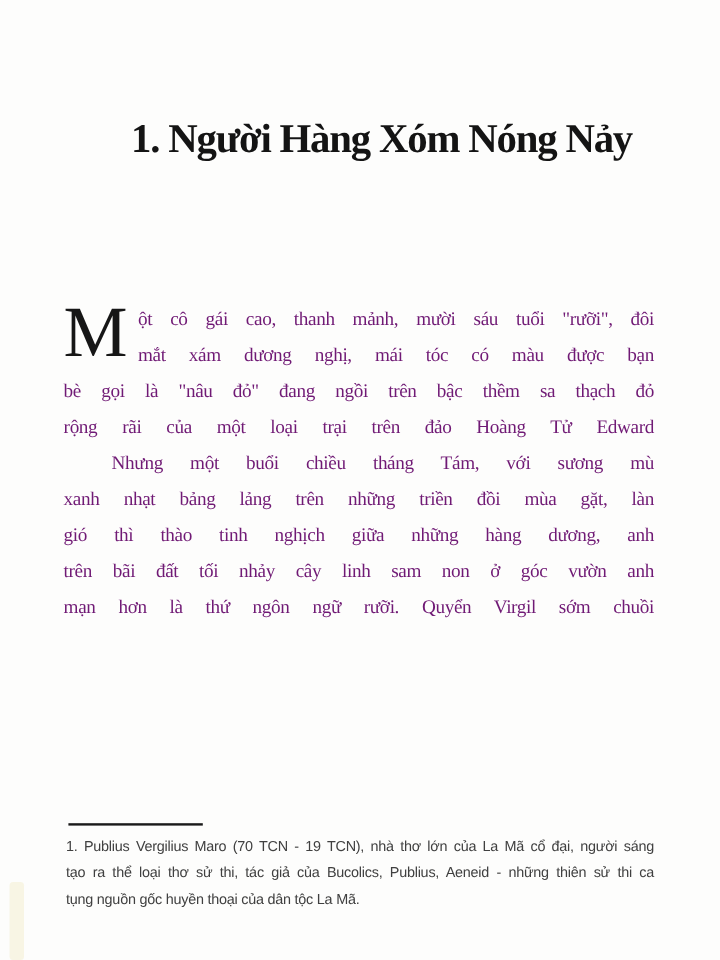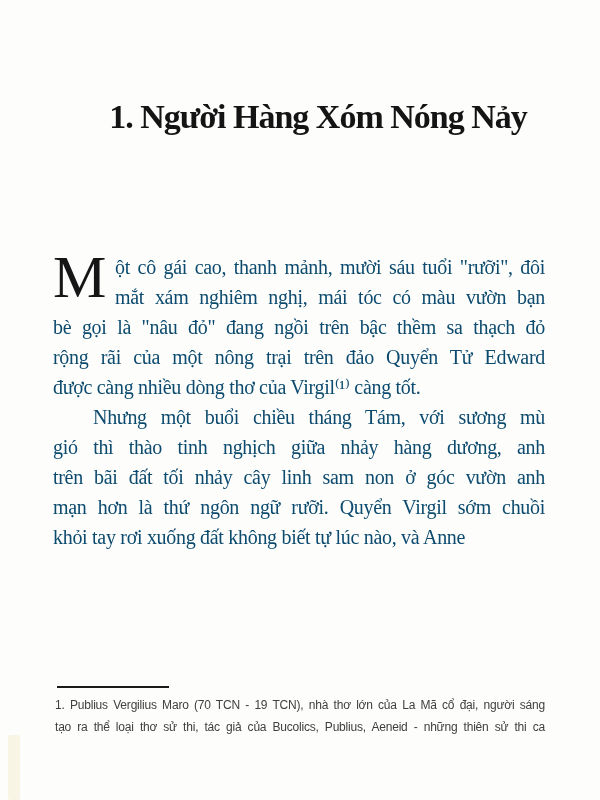--- a/index.html
+++ b/index.html
@@ -22,22 +22,22 @@
     position: absolute; top: 98px; left: 0; right: 0;
     text-align: center;
     font-size: 34px; font-weight: 700; letter-spacing: -1px;
     color: #141414;
     margin: 0;
     font-family: "Liberation Serif", "DejaVu Serif", serif;
     padding-left: 36px;
   }
   .body-text {
     position: absolute; top: 252px; left: 53px; width: 492px;
-    font-size: 20px; line-height: 30px; letter-spacing: -0.3px;
-    color: #0c4a6e;
+    font-size: 16px; line-height: 30px; letter-spacing: -0.3px;
+    color: #701a75;
   }
   .line {
     height: 30px; white-space: nowrap;
     text-align: justify; text-align-last: justify;
   }
   .line.last { text-align-last: left; }
   
   .para-1 .line:nth-child(1),
   .para-1 .line:nth-child(2) { padding-left: 62px; }
   
@@ -66,34 +66,34 @@
 
   <div class="edge-artifact"></div>
 
   <h1 class="chapter-title">1. Người Hàng Xóm Nóng Nảy</h1>
 
   <span class="dropcap">M</span>
 
   <div class="body-text">
     <div class="para para-1">
         <div class="line">ột cô gái cao, thanh mảnh, mười sáu tuổi "rưỡi", đôi</div>
-        <div class="line">mắt xám nghiêm nghị, mái tóc có màu vườn bạn</div>
+        <div class="line">mắt xám dương nghị, mái tóc có màu được bạn</div>
         <div class="line">bè gọi là "nâu đỏ" đang ngồi trên bậc thềm sa thạch đỏ</div>
-        <div class="line">rộng rãi của một nông trại trên đảo Quyển Tử Edward</div>
-        <div class="line last">được càng nhiều dòng thơ của Virgil⁽¹⁾ càng tốt.</div>
+        <div class="line">rộng rãi của một loại trại trên đảo Hoàng Tử Edward</div>
       </div>
     <div class="para para-2">
         <div class="line">Nhưng một buổi chiều tháng Tám, với sương mù</div>
-        <div class="line">gió thì thào tinh nghịch giữa nhảy hàng dương, anh</div>
+        <div class="line">xanh nhạt bảng lảng trên những triền đồi mùa gặt, làn</div>
+        <div class="line">gió thì thào tinh nghịch giữa những hàng dương, anh</div>
         <div class="line">trên bãi đất tối nhảy cây linh sam non ở góc vườn anh</div>
         <div class="line">mạn hơn là thứ ngôn ngữ rưỡi. Quyển Virgil sớm chuồi</div>
-        <div class="line last">khỏi tay rơi xuống đất không biết tự lúc nào, và Anne</div>
       </div>
   </div>
 
   <div class="footnote-sep"></div>
 
   <div class="footnote">
       <div class="line">1. Publius Vergilius Maro (70 TCN - 19 TCN), nhà thơ lớn của La Mã cổ đại, người sáng</div>
       <div class="line">tạo ra thể loại thơ sử thi, tác giả của Bucolics, Publius, Aeneid - những thiên sử thi ca</div>
+      <div class="line last">tụng nguồn gốc huyền thoại của dân tộc La Mã.</div>
     </div>
 
 </div>
 
 </body></html>

